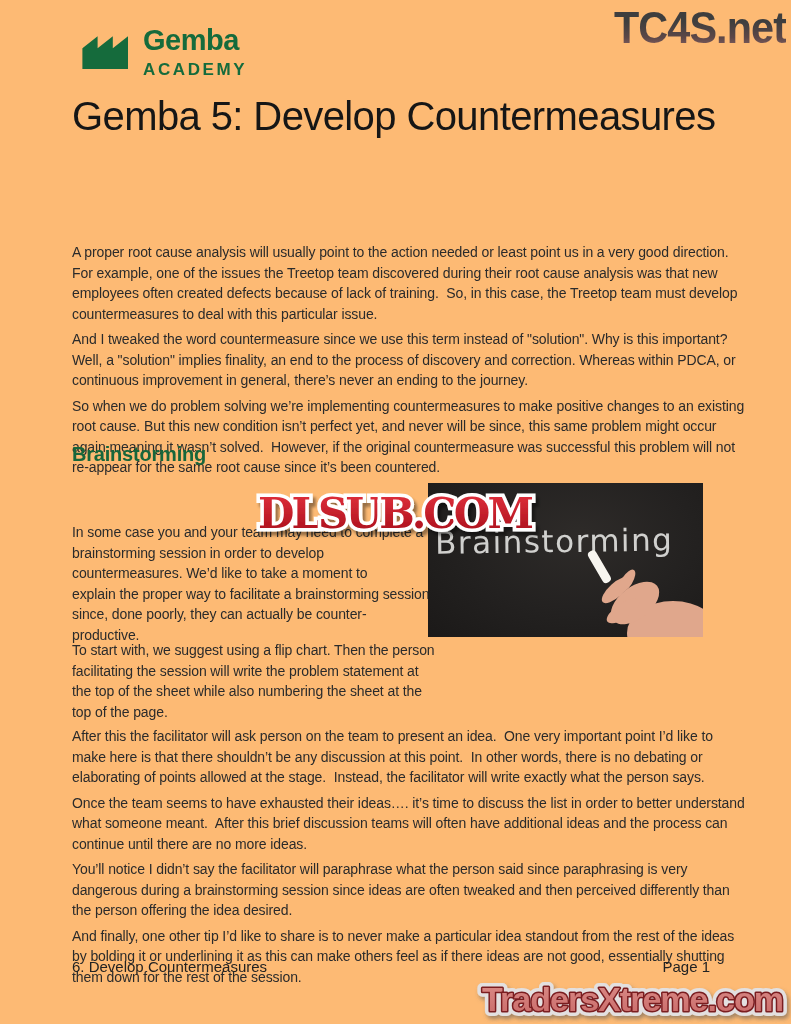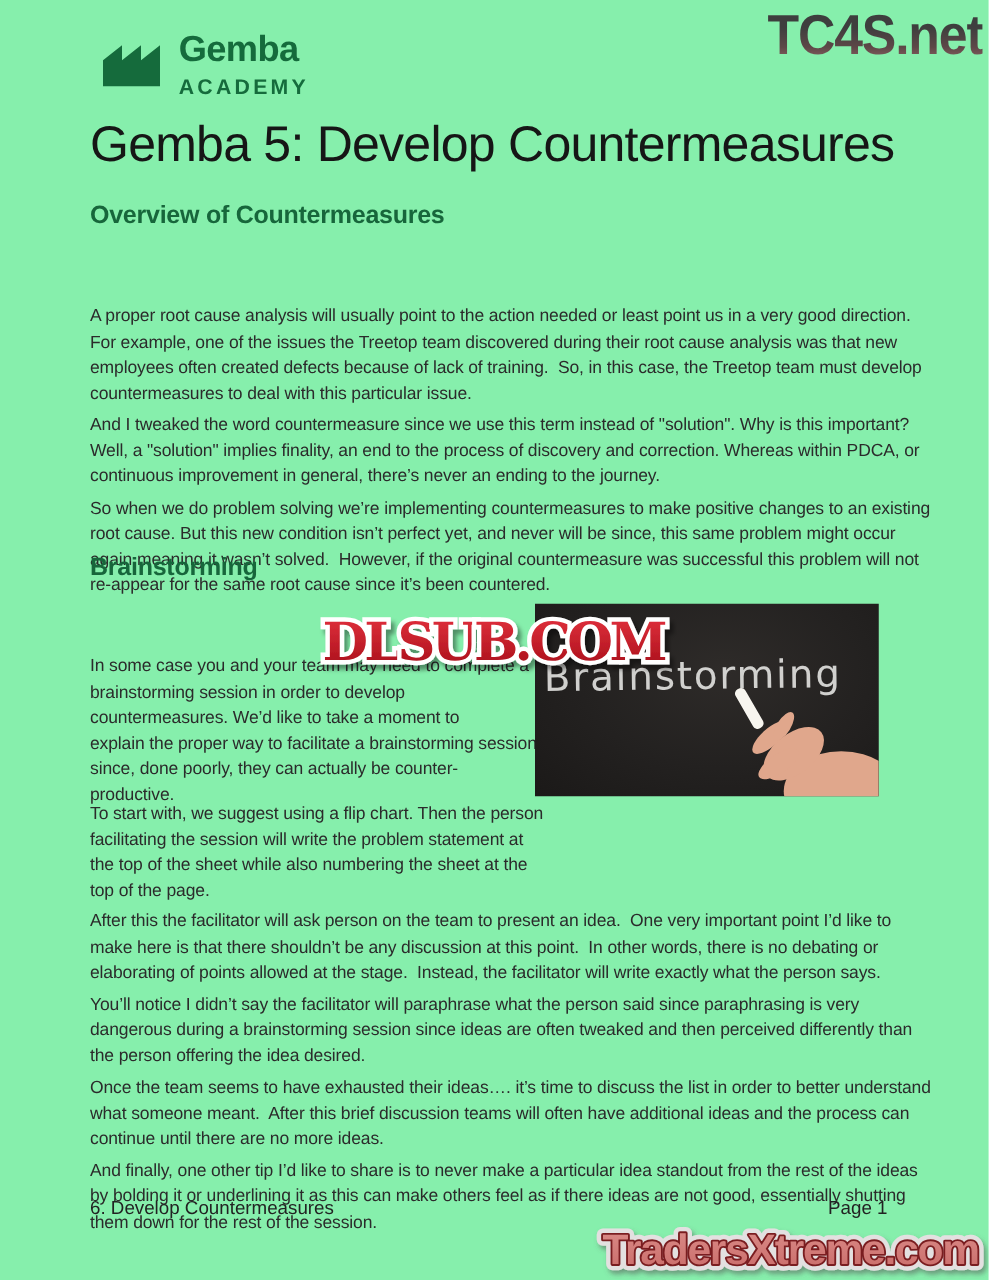--- a/index.html
+++ b/index.html
@@ -1,19 +1,19 @@
 <!DOCTYPE html>
 <html><head>
 <meta charset="utf-8">
 <style>
   * { margin:0; padding:0; box-sizing:border-box; }
   html,body { background:#ffffff; }
   .page {
     position:relative; width:791px; height:1024px; margin:0 auto;
-    background:#86efac; overflow:hidden;
+    background:#fdba74; overflow:hidden;
     font-family:"Liberation Sans", sans-serif;
     color:var(--body-text,#2b2b2b);
   }
   .abs { position:absolute; }
 
   
   .logo { left:80px; top:26px; display:flex; align-items:flex-start; gap:7px; }
   .logo-icon { width:56px; height:46px; }
   .logo-text-name { font-weight:bold; font-size:29px; line-height:28px; color:var(--logo-green,#156b3c); letter-spacing:-0.5px; }
   .logo-text-sub  { font-weight:bold; font-size:17px; line-height:20px; color:var(--logo-green,#156b3c); letter-spacing:2.6px; margin-top:6px; }
@@ -74,21 +74,20 @@
     <div>
       <div class="logo-text-name">Gemba</div>
       <div class="logo-text-sub">ACADEMY</div>
     </div>
   </div>
 
   <div class="abs wm-top">TC4S.net</div>
 
   <div class="abs doc-title">Gemba 5: Develop Countermeasures</div>
 
-  <div class="abs h-green h1pos">Overview of Countermeasures</div>
 
   <div class="abs body-copy overview-block">
       <p class="para"><span>A proper root cause analysis will usually point to the action needed or least point us in a very good direction. For example, one of the issues the Treetop team discovered during their root cause analysis was that new employees often created defects because of lack of training.  So, in this case, the Treetop team must develop countermeasures to deal with this particular issue.</span></p>
       <p class="para"><span>And I tweaked the word </span><span class="b">countermeasure</span><span> since we use this term instead of "solution". Why is this important? Well, a "solution" implies finality, an end to the process of discovery and correction. Whereas within PDCA, or continuous improvement in general, there’s never an ending to the journey.</span></p>
       <p class="para"><span>So when we do problem solving we’re implementing countermeasures to make positive changes to an existing root cause. But this new condition isn’t perfect yet, and never will be since, this same problem might occur again meaning it wasn’t solved.  However, if the original countermeasure was successful this problem </span><span class="b">will not re-appear for the same root</span><span> cause since it’s been countered.</span></p>
     </div>
 
   <div class="abs h-green h2pos">Brainstorming</div>
 
   <div class="abs body-copy brain-left"><span>In some case you and your team may need to complete a</span><br><span>brainstorming session in order to develop</span><br><span>countermeasures.  We’d like to take a moment to</span><br><span>explain the proper way to facilitate a brainstorming session</span><br><span>since, done poorly, they can actually be counter-</span><br><span>productive.</span></div>
@@ -117,22 +116,22 @@
       </linearGradient>
       <filter id="dlshadow" x="-20%" y="-20%" width="140%" height="160%">
         <feDropShadow dx="3" dy="4" stdDeviation="1.6" flood-color="#000000" flood-opacity="0.4"></feDropShadow>
       </filter>
     </defs>
     <text x="146" y="42" text-anchor="middle" textLength="276" font-family="DejaVu Serif, serif" font-weight="bold" font-size="42" fill="url(#dlgrad)" stroke="#ffffff" stroke-width="7" paint-order="stroke" filter="url(#dlshadow)">DLSUB.COM</text>
   </svg>
 
   <div class="abs body-copy closing-block">
       <p class="para"><span>After this the facilitator will ask person on the team to present an idea.  One very important point I’d like to make here is that there </span><span class="b">shouldn’t be any discussion</span><span> at this point.  In other words, there is no debating or elaborating of points allowed at the stage.  Instead, the facilitator will write exactly what the person says.</span></p>
+      <p class="para"><span>Once the team seems to have exhausted their ideas…. it’s time to discuss the list in order to better understand what someone meant.  After this brief discussion teams will often have additional ideas and the process can continue until there are no more ideas.</span></p>
       <p class="para"><span>You’ll notice I didn’t say the facilitator will paraphrase what the person said since </span><span class="b">paraphrasing is very dangerous</span><span> during a brainstorming session since ideas are often tweaked and then perceived differently than the person offering the idea desired.</span></p>
-      <p class="para"><span>Once the team seems to have exhausted their ideas…. it’s time to discuss the list in order to better understand what someone meant.  After this brief discussion teams will often have additional ideas and the process can continue until there are no more ideas.</span></p>
       <p class="para"><span>And finally, one other tip I’d like to share is to </span><span class="b">never make a particular idea standout</span><span> from the rest of the ideas by bolding it or underlining it as this can make others feel as if there ideas are not good, essentially shutting them down for the rest of the session.</span></p>
     </div>
 
   <div class="abs footer-left">6. Develop Countermeasures</div>
   <div class="abs footer-right">Page 1</div>
 
   <svg class="abs wm-bottom" viewBox="0 0 318 46">
     <defs>
       <linearGradient id="txgrad" x1="0" y1="0" x2="0" y2="1">
         <stop offset="0" stop-color="#DB8D89"></stop>

